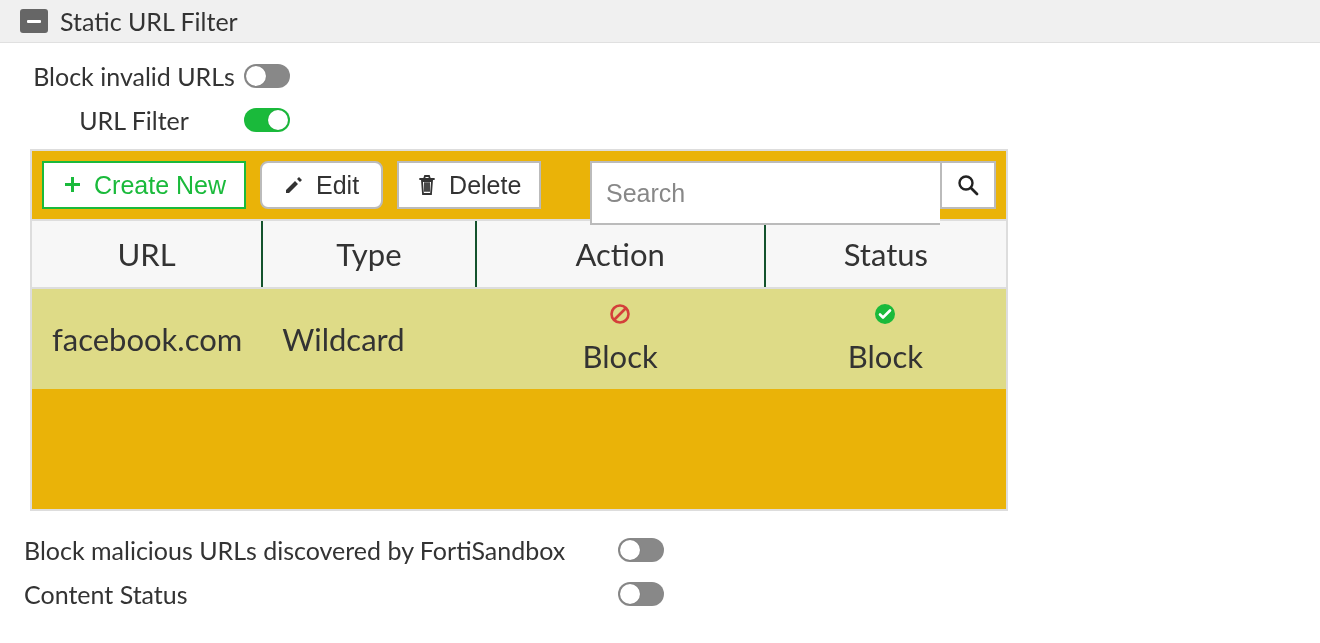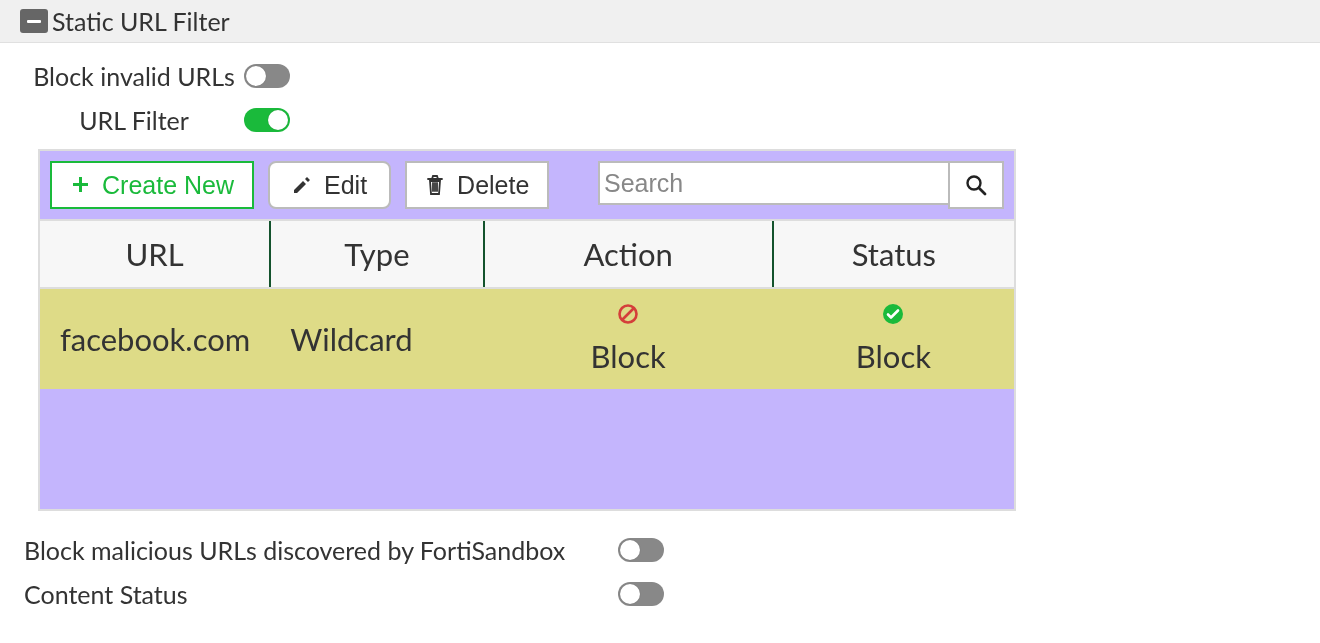--- a/index.html
+++ b/index.html
@@ -11,21 +11,21 @@
       width: 1320px;
     }
     .page { width: 1320px; }
     
     .section-header {
       background: #f0f0f0;
       border-bottom: 1px solid #e0e0e0;
       padding: 6px 20px;
       display: flex;
       align-items: center;
-      gap: 4px;
+      gap: 12px;
     }
     .collapse-box {
       width: 28px; height: 24px;
       background: #666;
       border-radius: 3px;
       display: flex; align-items: center; justify-content: center;
       cursor: pointer;
     }
     .collapse-box .minus {
       width: 14px; height: 3px; background: #fff; border-radius: 1px;
@@ -59,22 +59,22 @@
       background: #fff;
     }
     .toggle.off { background: #888; }
     .toggle.off .knob { left: 2px; box-shadow: 0 0 1px rgba(0,0,0,.3);}
     .toggle.on  { background: #1aba3b; }
     .toggle.on  .knob { right: 2px; box-shadow: 0 0 1px rgba(0,0,0,.3);}
     
     .filter-panel {
       border: 2px solid #ddd;
       width: 978px;
-      margin: 0 0 24px 14px;
-      background:#c4b5fd;
+      margin: 0 0 24px 6px;
+      background:#eab308;
     }
     .toolbar {
       padding: 10px 10px;
       display: flex;
       align-items: center;
       gap: 14px;
     }
     .btn {
       height: 48px;
       padding: 0 18px;
@@ -93,26 +93,26 @@
     }
     .btn .ico { display:inline-flex; }
     .btn.edit { padding: 0 22px; border-radius: 8px; }
     .search-wrap {
       margin-left: auto;
       display: flex;
       align-items: stretch;
       height: 48px;
     }
     .search-input {
-      height: 44px;
+      height: 64px;
       width: 350px;
       border: 2px solid #bbb;
       border-right: none;
       font-size: 25px;
-      padding: 0 4px;
+      padding: 0 14px;
       color:#333;
       outline:none;
     }
     .search-input::placeholder { color:#888; }
     .search-btn {
       width: 56px; height: 48px;
       border: 2px solid #bbb;
       background:#fff;
       display:flex; align-items:center; justify-content:center;
       cursor:pointer;

